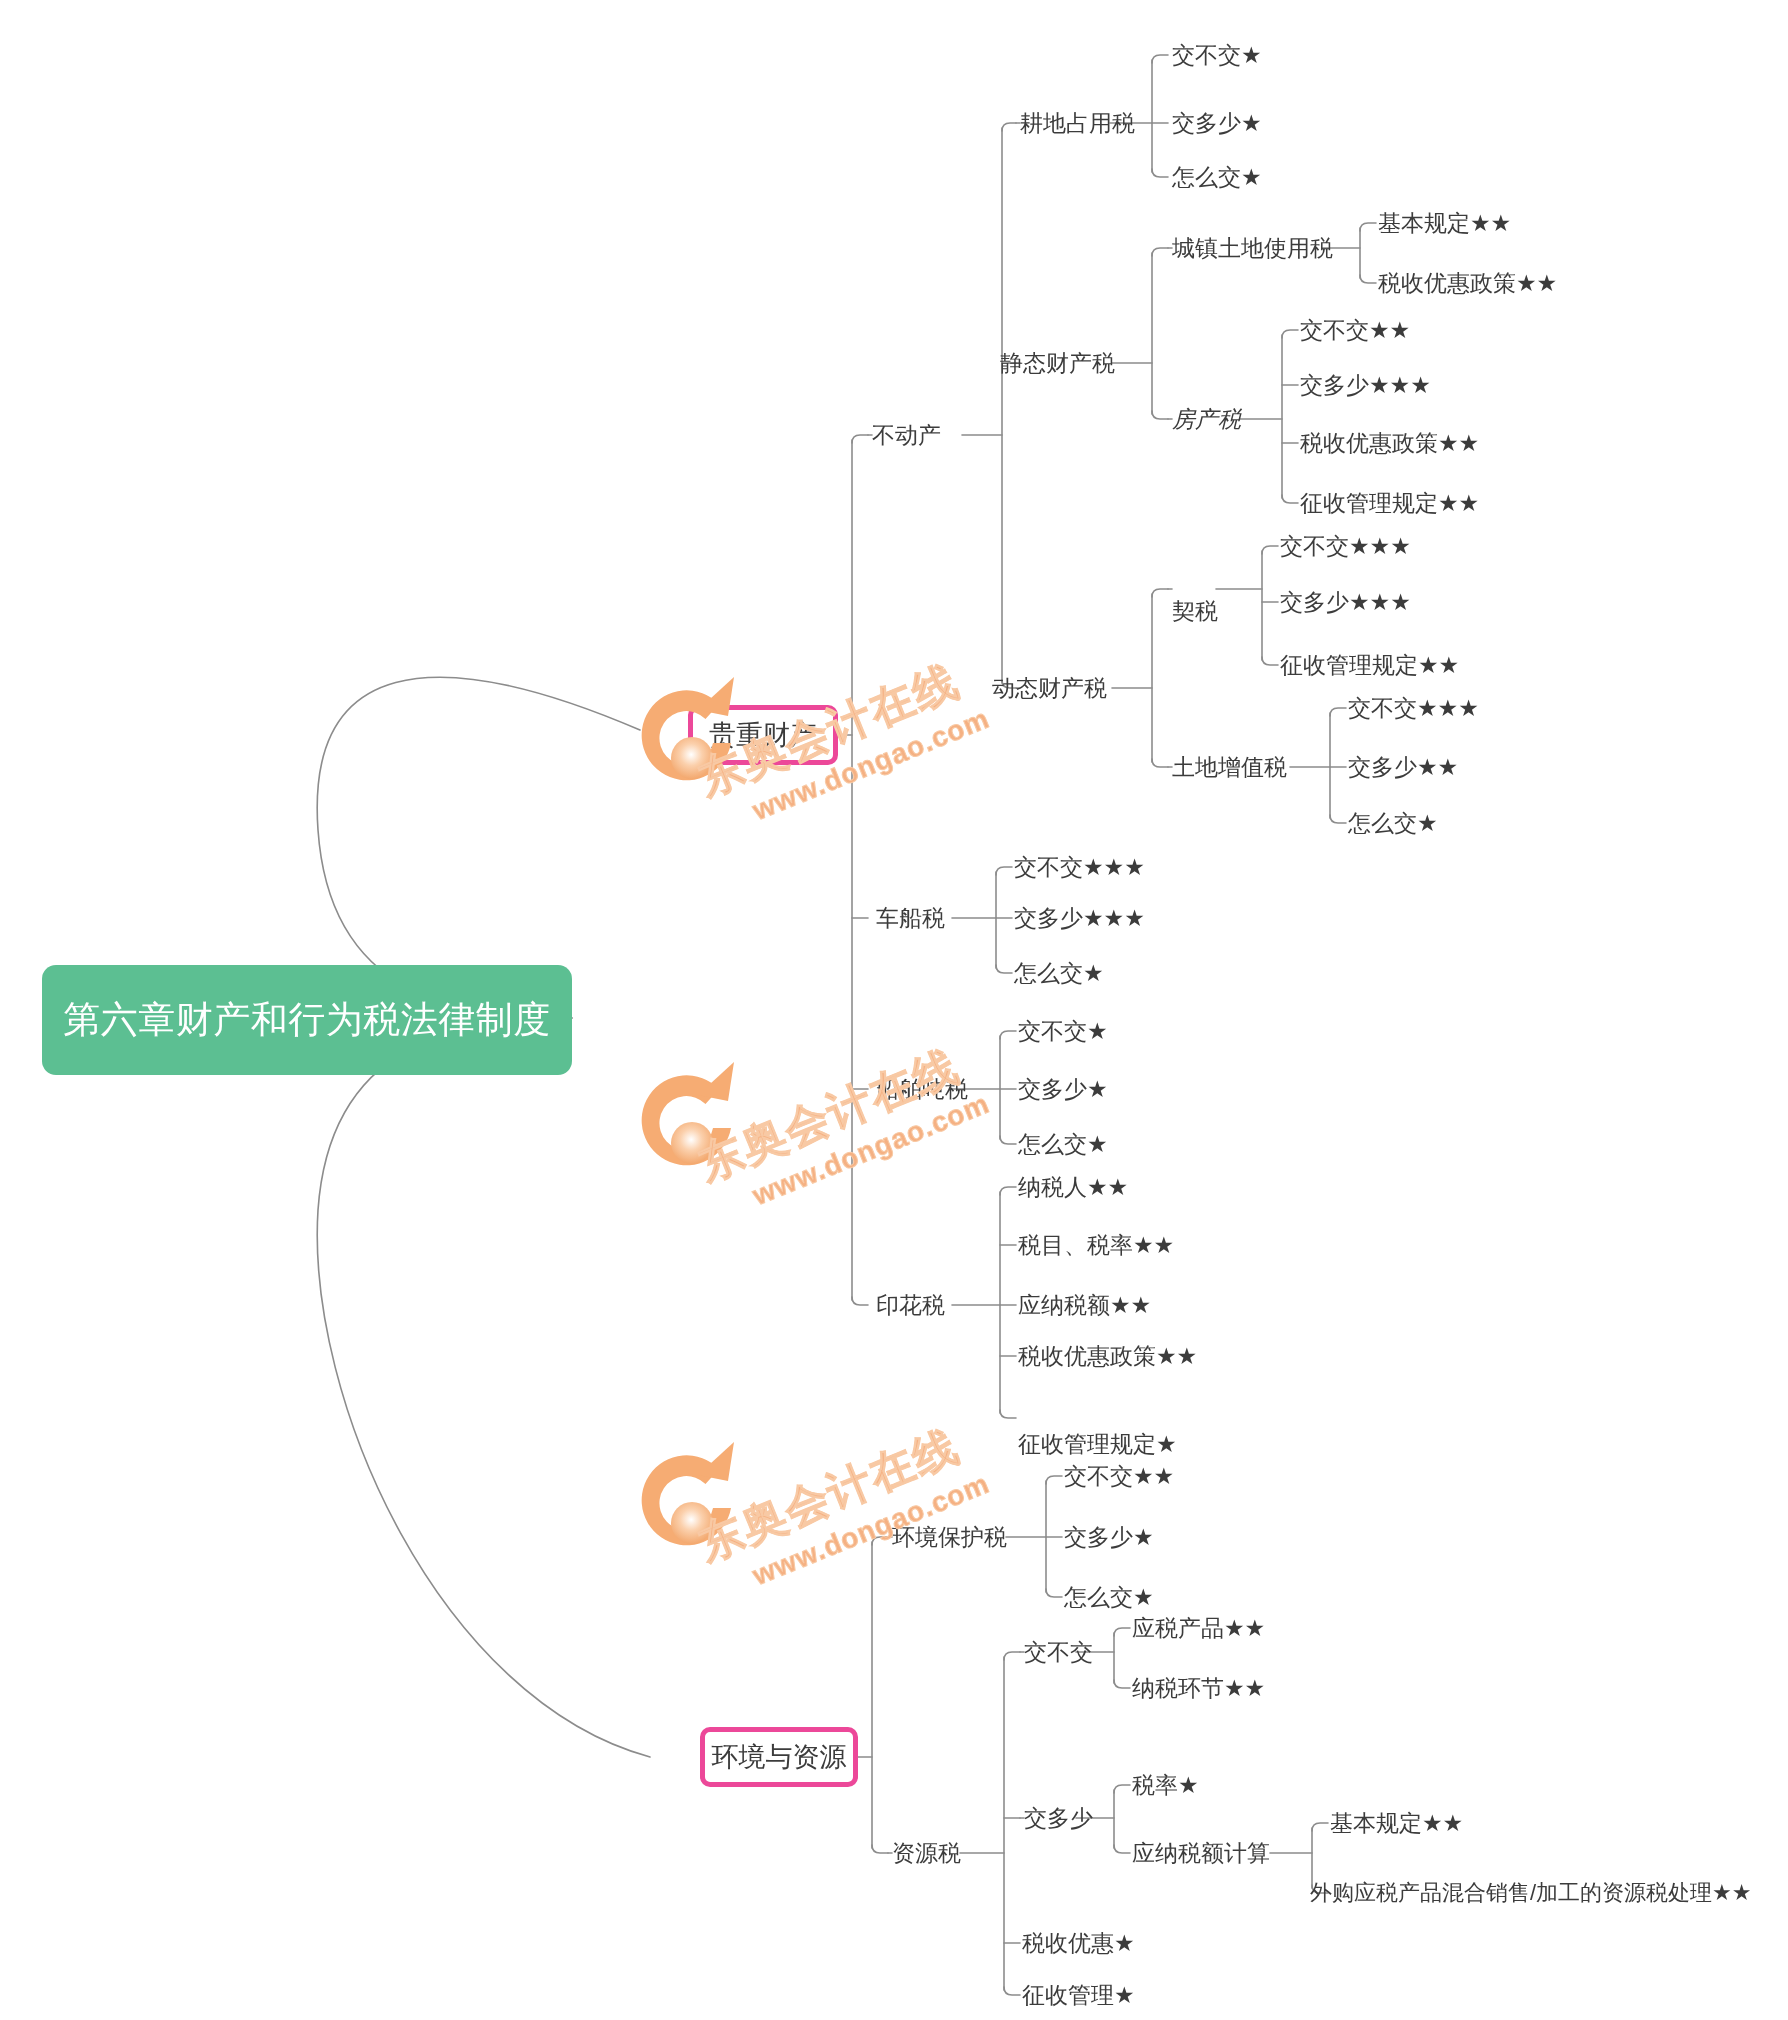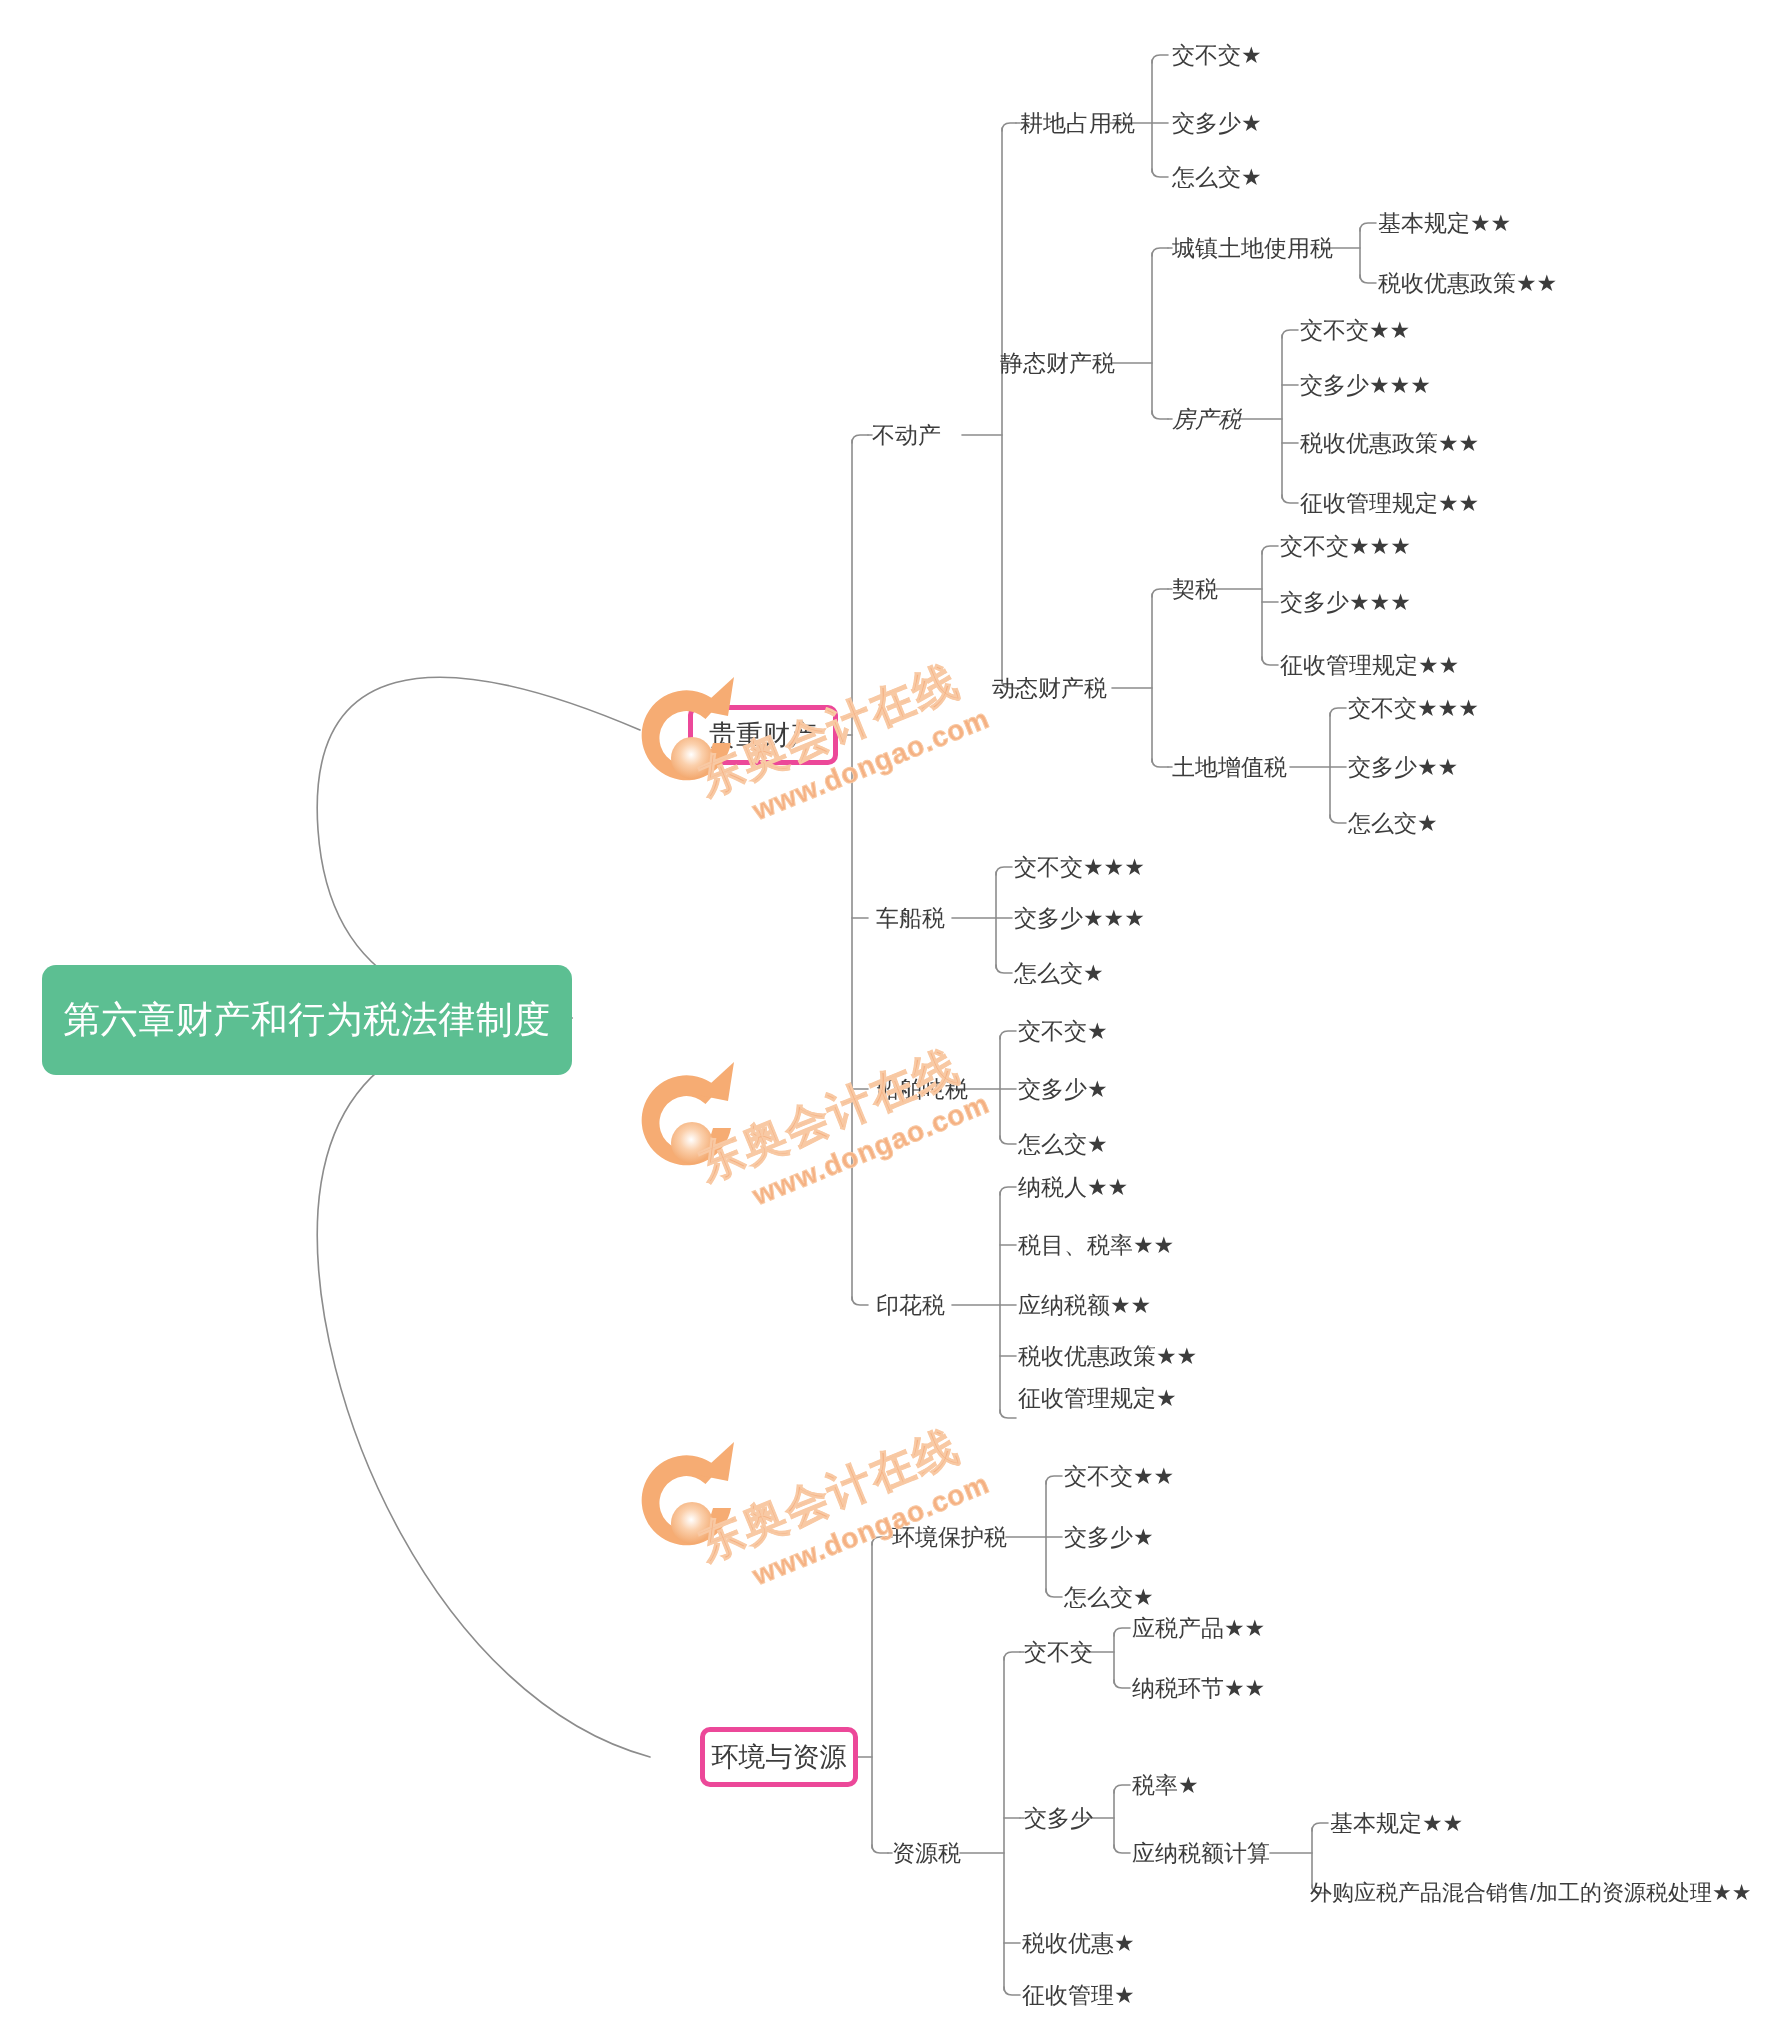--- a/index.html
+++ b/index.html
@@ -266,21 +266,21 @@
   <div class="t" style="left:1378px; top:283px;">税收优惠政策★★</div>
 
   <div class="t" style="left:1172px; top:419px;font-style:italic;">房产税</div>
   <div class="t" style="left:1300px; top:330px;">交不交★★</div>
   <div class="t" style="left:1300px; top:385px;">交多少★★★</div>
   <div class="t" style="left:1300px; top:443px;">税收优惠政策★★</div>
   <div class="t" style="left:1300px; top:503px;">征收管理规定★★</div>
 
   <div class="t" style="left:992px; top:688px;">动态财产税</div>
 
-  <div class="t" style="left:1172px; top:589px;">契税</div>
+  <div class="t" style="left:1172px; top:611px;">契税</div>
   <div class="t" style="left:1280px; top:546px;">交不交★★★</div>
   <div class="t" style="left:1280px; top:602px;">交多少★★★</div>
   <div class="t" style="left:1280px; top:665px;">征收管理规定★★</div>
 
   <div class="t" style="left:1172px; top:767px;">土地增值税</div>
   <div class="t" style="left:1348px; top:708px;">交不交★★★</div>
   <div class="t" style="left:1348px; top:767px;">交多少★★</div>
   <div class="t" style="left:1348px; top:823px;">怎么交★</div>
 
   <div class="t" style="left:876px; top:918px;">车船税</div>
@@ -291,21 +291,21 @@
   <div class="t" style="left:876px; top:1089px;">船舶吨税</div>
   <div class="t" style="left:1018px; top:1031px;">交不交★</div>
   <div class="t" style="left:1018px; top:1089px;">交多少★</div>
   <div class="t" style="left:1018px; top:1144px;">怎么交★</div>
 
   <div class="t" style="left:876px; top:1305px;">印花税</div>
   <div class="t" style="left:1018px; top:1187px;">纳税人★★</div>
   <div class="t" style="left:1018px; top:1245px;">税目、税率★★</div>
   <div class="t" style="left:1018px; top:1305px;">应纳税额★★</div>
   <div class="t" style="left:1018px; top:1356px;">税收优惠政策★★</div>
-  <div class="t" style="left:1018px; top:1398px;">征收管理规定★</div>
+  <div class="t" style="left:1018px; top:1444px;">征收管理规定★</div>
 
   <div class="t" style="left:892px; top:1537px;">环境保护税</div>
   <div class="t" style="left:1064px; top:1476px;">交不交★★</div>
   <div class="t" style="left:1064px; top:1537px;">交多少★</div>
   <div class="t" style="left:1064px; top:1597px;">怎么交★</div>
 
   <div class="t" style="left:892px; top:1853px;">资源税</div>
 
   <div class="t" style="left:1024px; top:1652px;">交不交</div>
   <div class="t" style="left:1132px; top:1628px;">应税产品★★</div>

